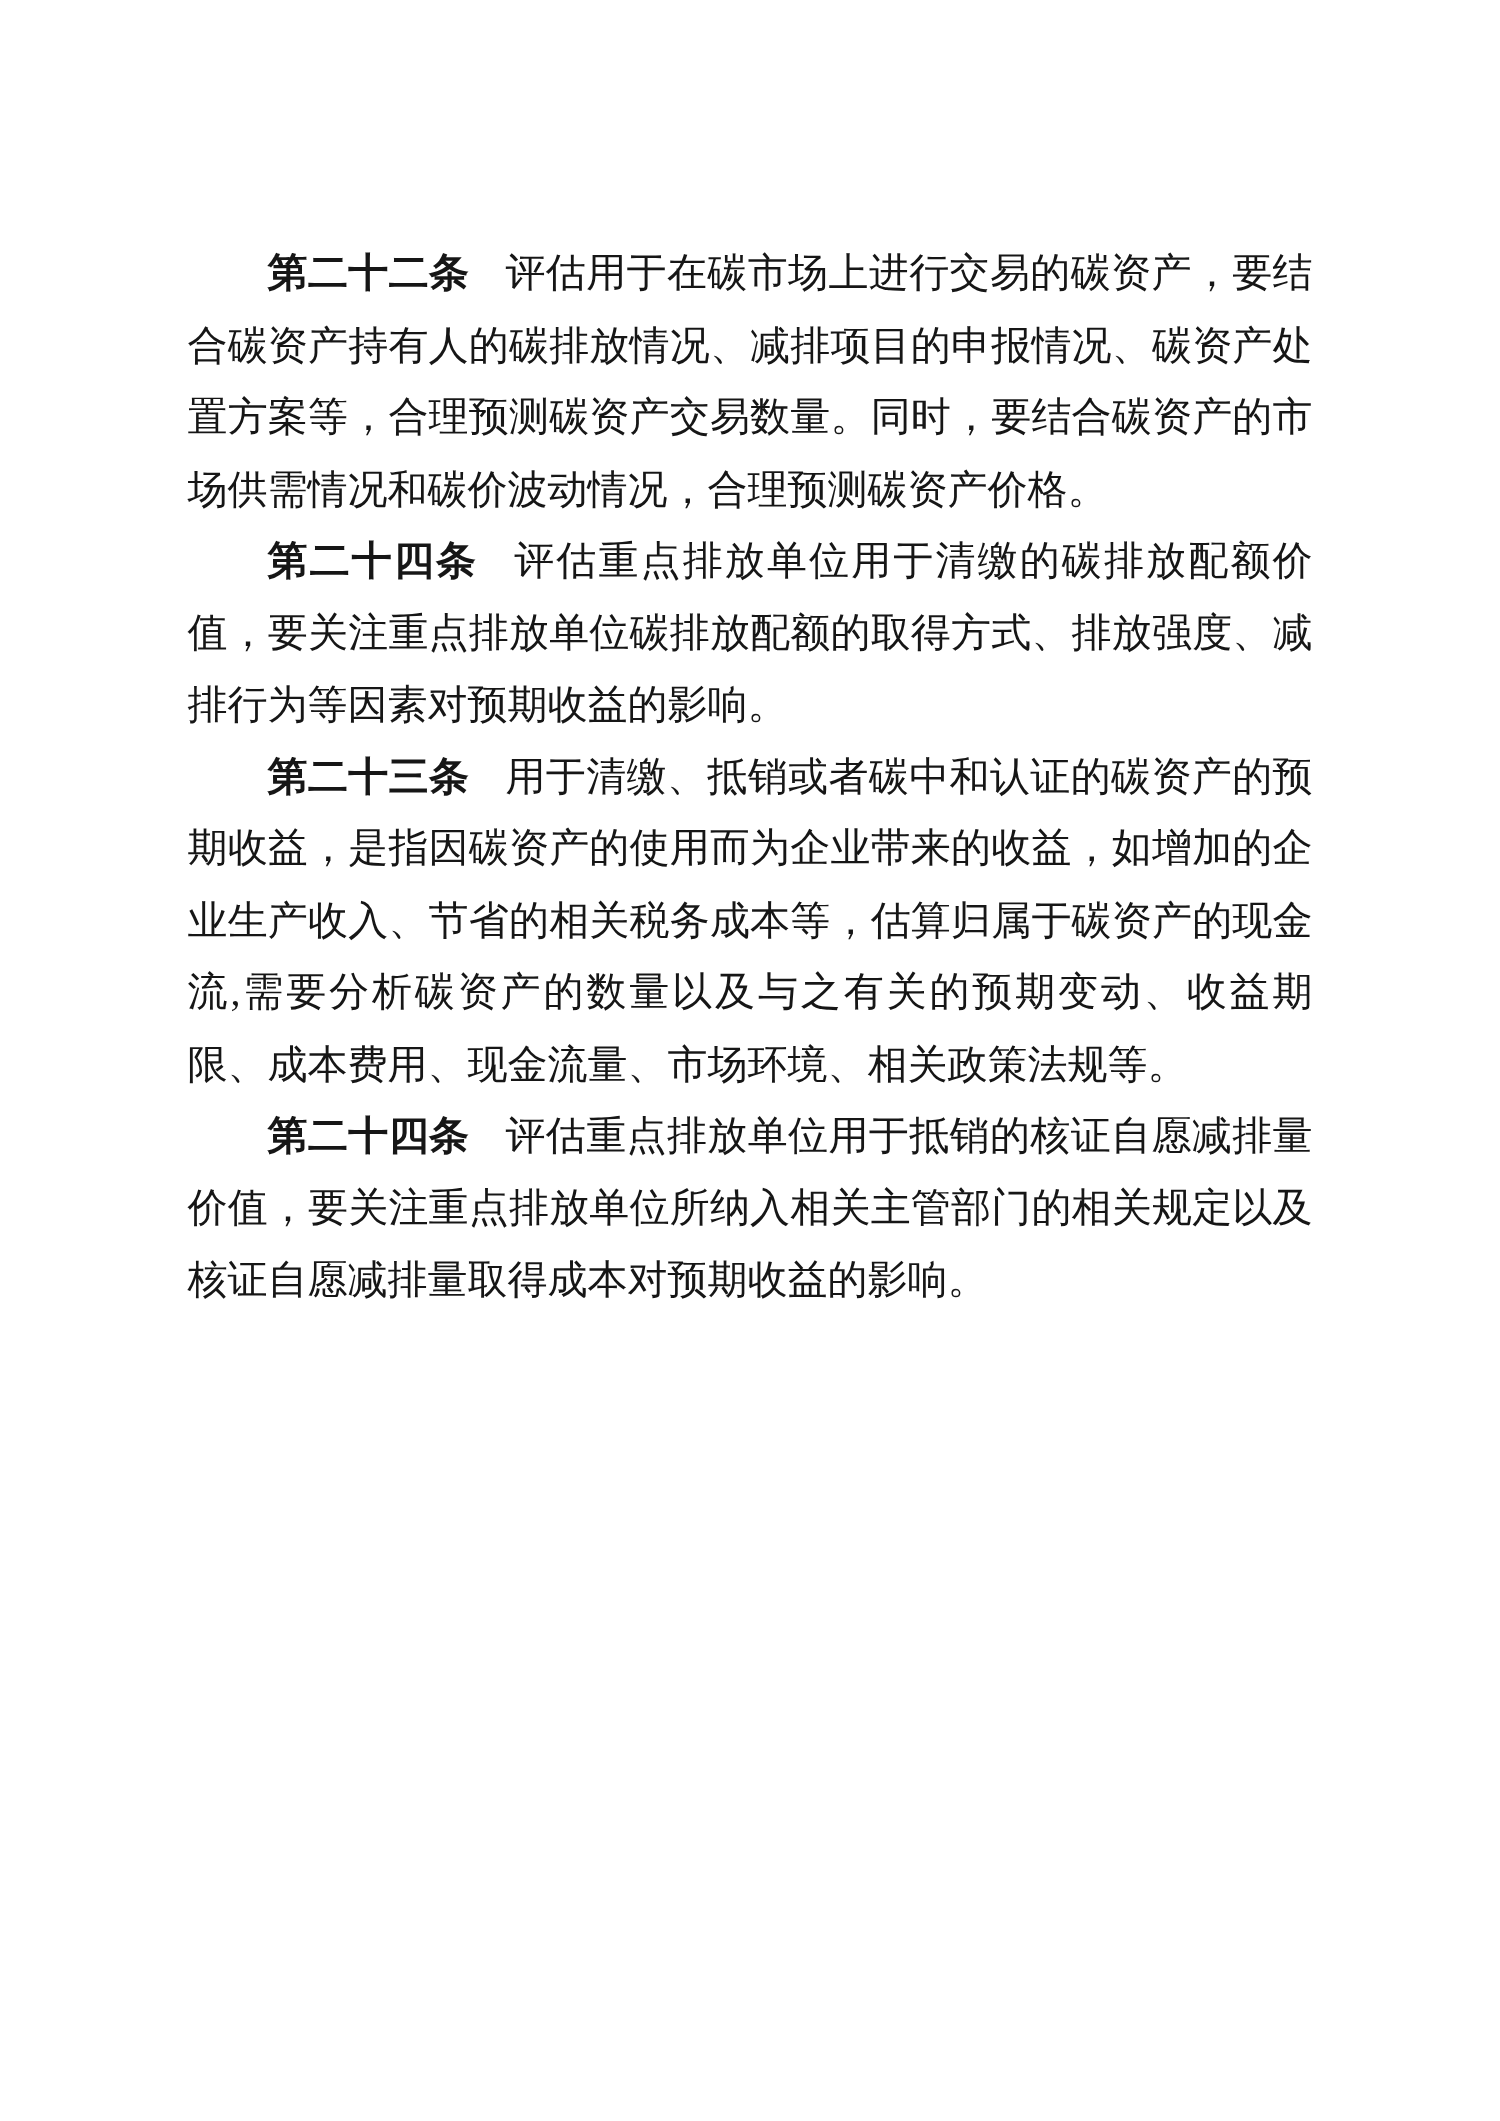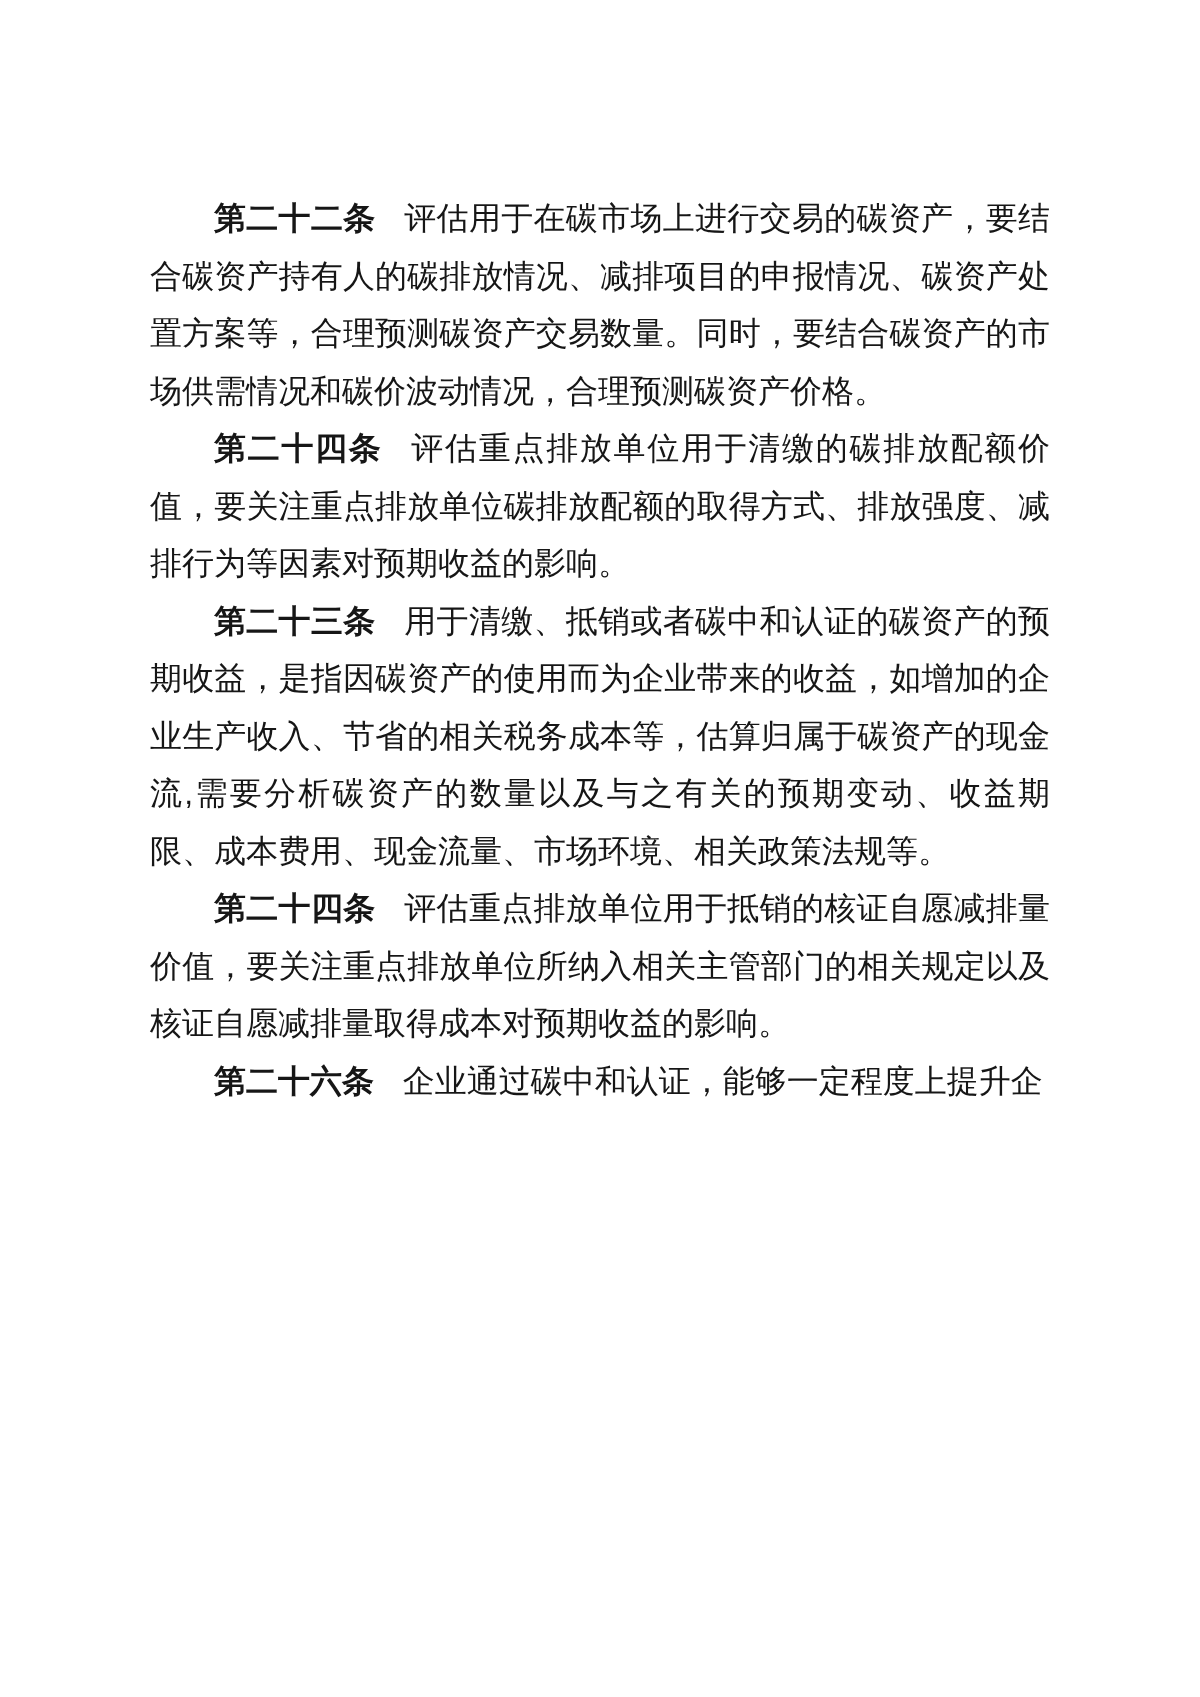--- a/index.html
+++ b/index.html
@@ -6,21 +6,21 @@
     margin: 0;
     padding: 0;
     background: #ffffff;
   }
   .page {
     position: relative;
     width: 1200px;
     height: 1506px;
     background: #ffffff;
     overflow: hidden;
-    font-family: Liberation Sans, sans-serif;
+    font-family: Liberation Serif, serif;
     color: #161616;
   }
   .text-block {
     position: absolute;
     left: 150px;
     top: 190px;
     width: 900px;
     font-size: 32px;
     line-height: 57.5px;
     text-align: justify;
@@ -52,16 +52,15 @@
 </style>
 </head>
 <body>
 
 <div class="page">
   <div class="text-block">
     <p class="para"><span class="art-num">第二十二条</span><span>评估用于在碳市场上进行交易的碳资产，要结合碳资产持有人的碳排放情况、减排项目的申报情况、碳资产处置方案等，合理预测碳资产交易数量。同时，要结合碳资产的市场供需情况和碳价波动情况，合理预测碳资产价格。</span></p>
     <p class="para"><span class="art-num">第二十四条</span><span>评估重点排放单位用于清缴的碳排放配额价值，要关注重点排放单位碳排放配额的取得方式、排放强度、减排行为等因素对预期收益的影响。</span></p>
     <p class="para"><span class="art-num">第二十三条</span><span>用于清缴、抵销或者碳中和认证的碳资产的预期收益，是指因碳资产的使用而为企业带来的收益，如增加的企业生产收入、节省的相关税务成本等，估算归属于碳资产的现金流,需要分析碳资产的数量以及与之有关的预期变动、收益期限、成本费用、现金流量、市场环境、相关政策法规等。</span></p>
     <p class="para"><span class="art-num">第二十四条</span><span>评估重点排放单位用于抵销的核证自愿减排量价值，要关注重点排放单位所纳入相关主管部门的相关规定以及核证自愿减排量取得成本对预期收益的影响。</span></p>
-    <p class="para"><span class="art-num">第二十六条</span><span>企业通过碳中和认证，能够一定程度上提升企</span></p>
   </div>
   <div class="page-footer">— 10 —</div>
 </div>
 
 </body></html>

